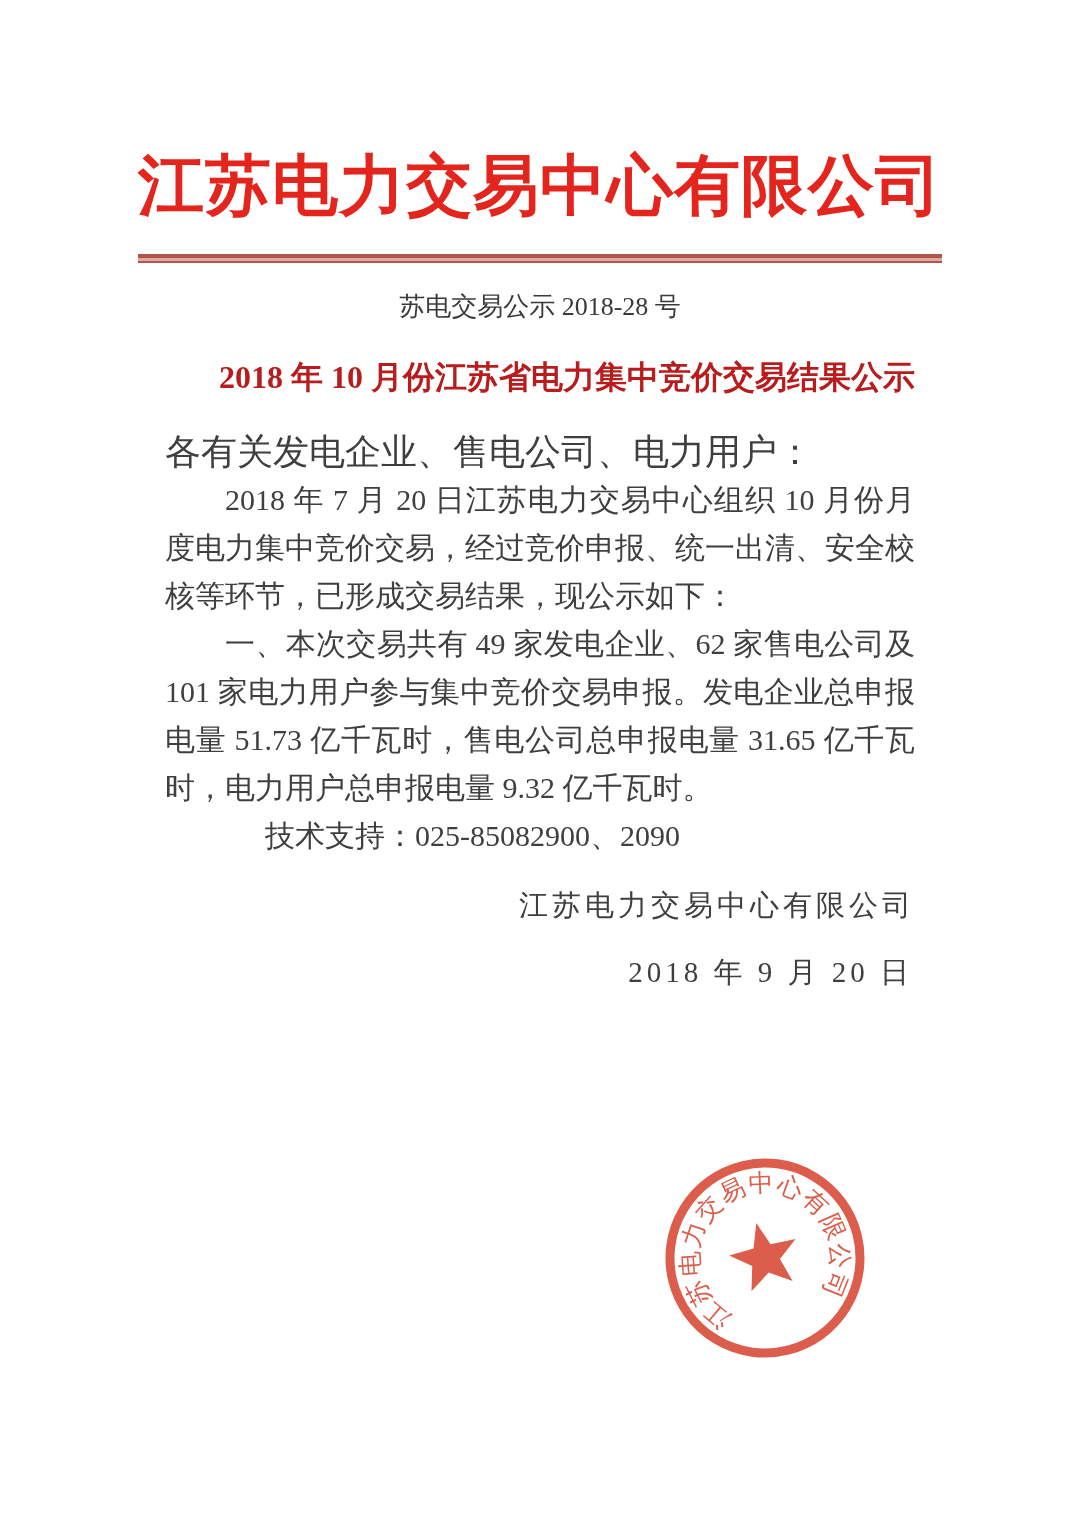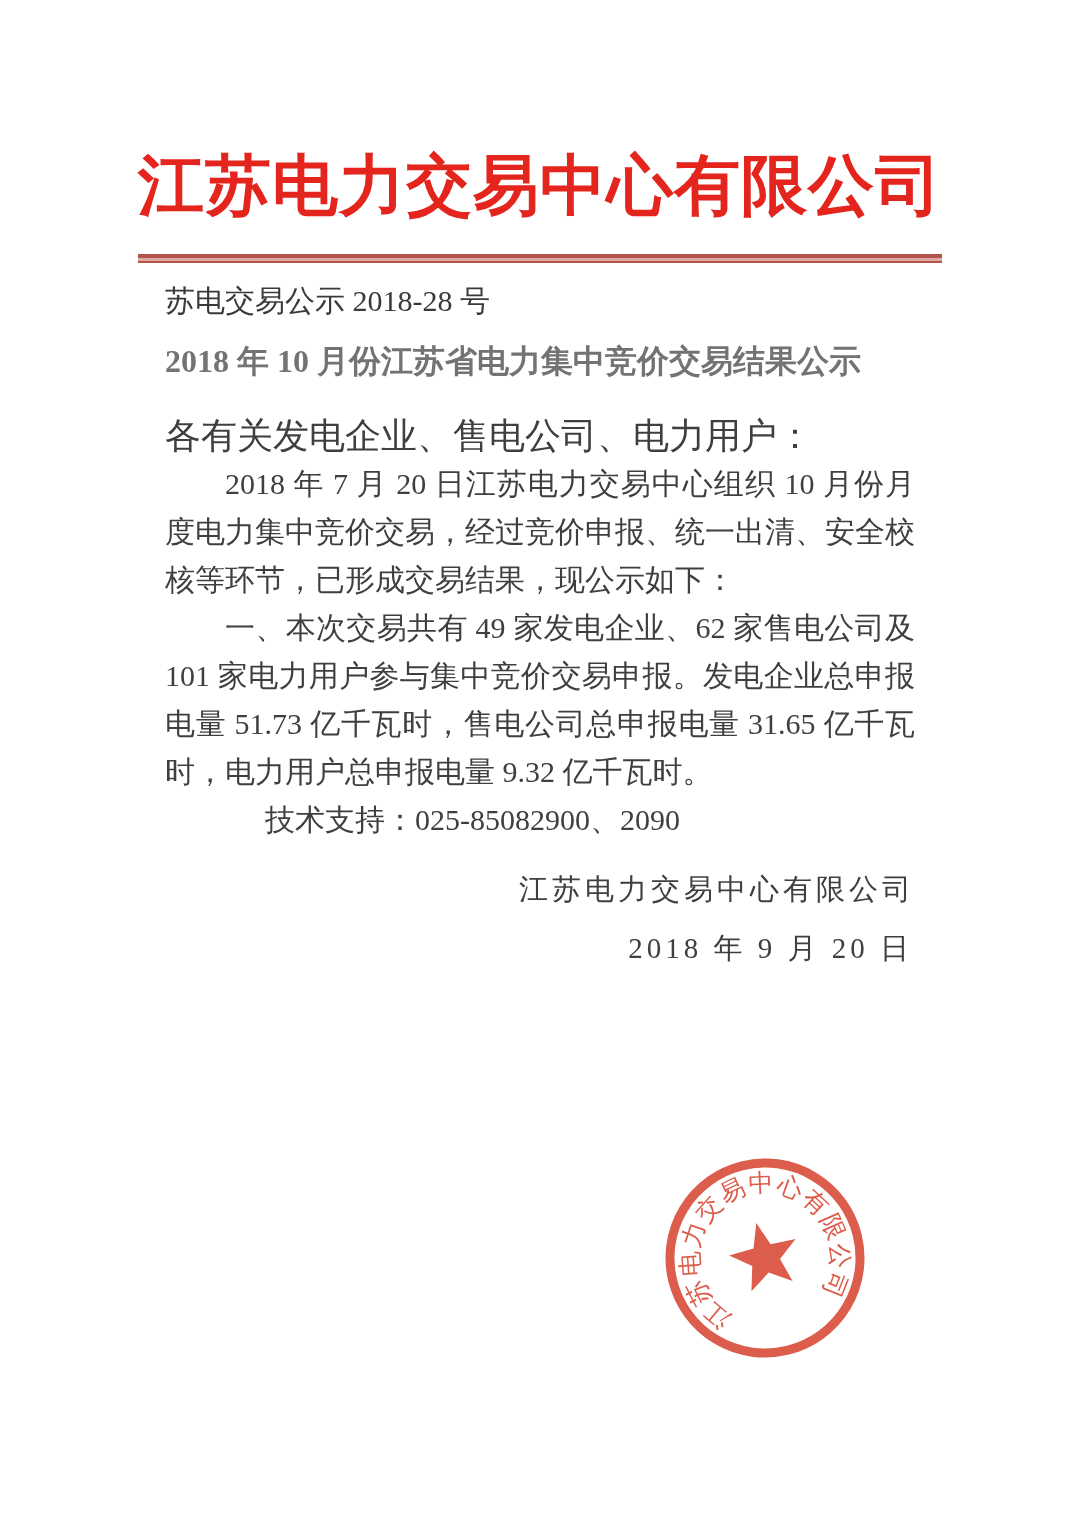--- a/index.html
+++ b/index.html
@@ -26,33 +26,33 @@
   }
   .letterhead-rule {
     margin: 30px 138px 0 138px;
     height: 3px;
     background: #e0a89e;
     border-top: 4px solid #b1544a;
     border-bottom: 2px solid #b1544a;
   }
   .content { padding: 0 165px; }
   .doc-number {
-    margin-top: 18px;
-    text-align: left;
-    font-size: 30px;
+    margin-top: 24px;
+    text-align: center;
+    font-size: 26px;
     line-height: 40px;
     color: #3a3a3a;
   }
   .doc-title {
-    margin: 18px 0 0 0;
-    text-align: left;
+    margin: 28px 0 0 0;
+    text-align: right;
     font-size: 32px;
     font-weight: bold;
     line-height: 44px;
-    color: #737373;
+    color: #b91c1c;
     white-space: nowrap;
   }
   .salutation {
     margin: 29px 0 0 0;
     font-size: 36px;
     line-height: 48px;
   }
   .body-para {
     margin: 0;
     font-size: 30px;
@@ -69,21 +69,21 @@
   .sign-block {
     margin-top: 22px;
     text-align: right;
   }
   .signature {
     font-size: 29px;
     line-height: 46px;
     letter-spacing: 4px;
   }
   .sign-date {
-    margin-top: 14px;
+    margin-top: 22px;
     font-size: 29px;
     line-height: 44px;
     letter-spacing: 4px;
     padding-right: 2px;
   }
   .seal {
     position: absolute;
     left: 655px;
     top: 1148px;
     width: 220px;

